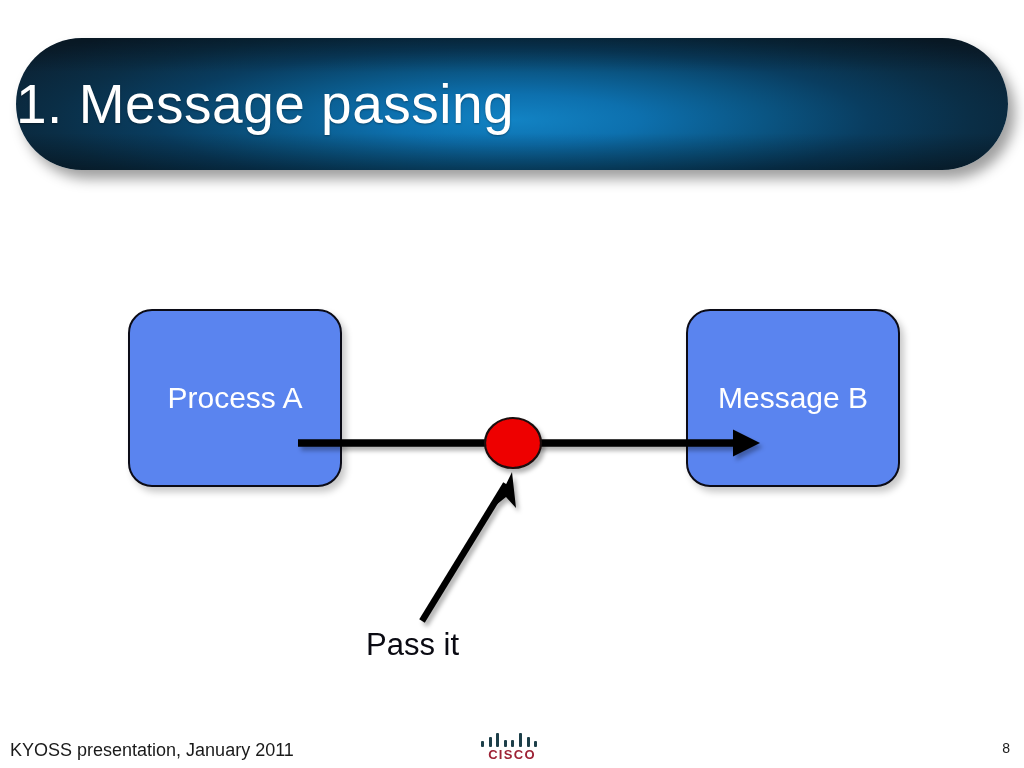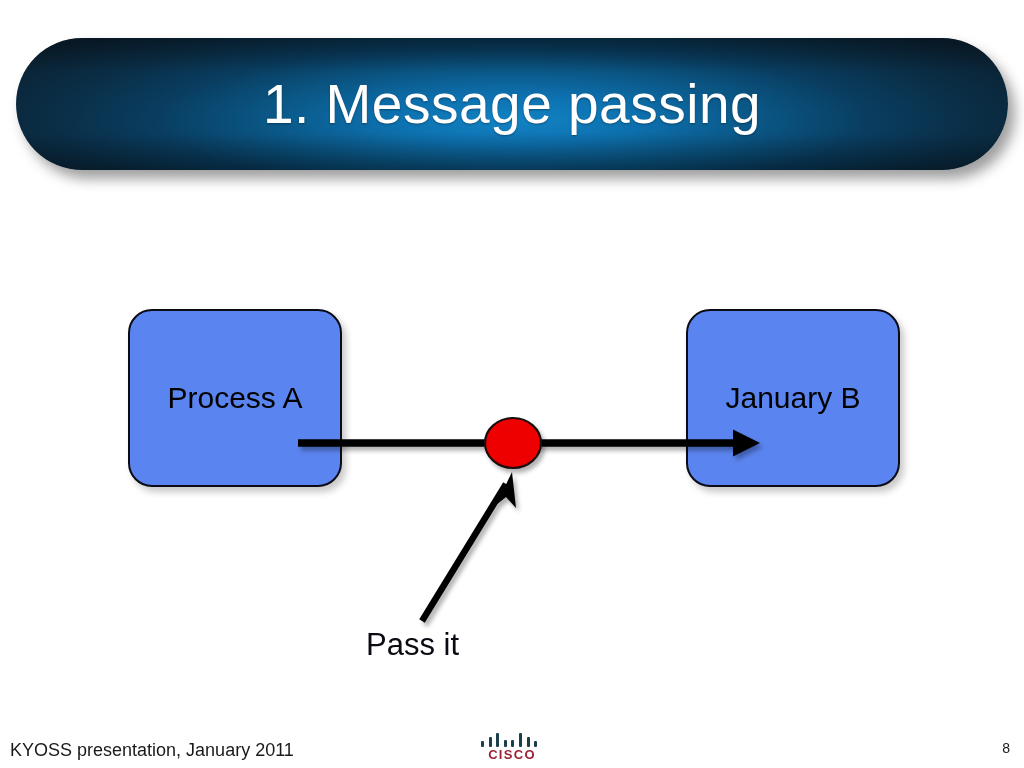--- a/index.html
+++ b/index.html
@@ -35,21 +35,21 @@
       radial-gradient(ellipse 58% 88% at 50% 62%,
         #1283c4 0%,
         #0d70ae 22%,
         #0a5583 44%,
         #093d60 62%,
         #0a2e46 80%,
         #0b2132 100%);
     box-shadow: 7px 9px 13px rgba(0,0,0,0.38);
     display: flex;
     align-items: center;
-    justify-content: center;
+    justify-content: flex-start;
     overflow: hidden;
   }
   .title-banner::after{
     content:"";
     position:absolute;
     inset:0;
     border-radius:66px;
     background: linear-gradient(to bottom,
       rgba(0,0,0,0.30) 0%,
       rgba(0,0,0,0.00) 26%,
@@ -82,21 +82,21 @@
     position: absolute;
     background: #5a84ef;
     border: 2.5px solid #0b0b16;
     border-radius: 24px;
     box-shadow: 4px 5px 7px rgba(0,0,0,0.22);
     display: flex;
     align-items: flex-start;
     justify-content: center;
   }
   .process-box .label {
-    color: #000000;
+    color: #ffffff;
     font-size: 30px;
     line-height: 1;
     white-space: nowrap;
   }
   #box-a {
     left: 128px;
     top: 309px;
     width: 210px;
     height: 174px;
   }
@@ -185,21 +185,21 @@
     <div class="title-text">1. Message passing</div>
   </div>
 
   <div class="diagram">
 
     <div class="process-box" id="box-a">
       <div class="label">Process A</div>
     </div>
 
     <div class="process-box" id="box-b">
-      <div class="label">January B</div>
+      <div class="label">Message B</div>
     </div>
 
     <svg class="arrow-svg" viewBox="0 0 1024 768">
       <defs>
         <filter id="softshadow" x="-30%" y="-30%" width="180%" height="180%">
           <feDropShadow dx="3" dy="4" stdDeviation="2.2" flood-color="#000000" flood-opacity="0.30"></feDropShadow>
         </filter>
       </defs>
 
       <g filter="url(#softshadow)">

